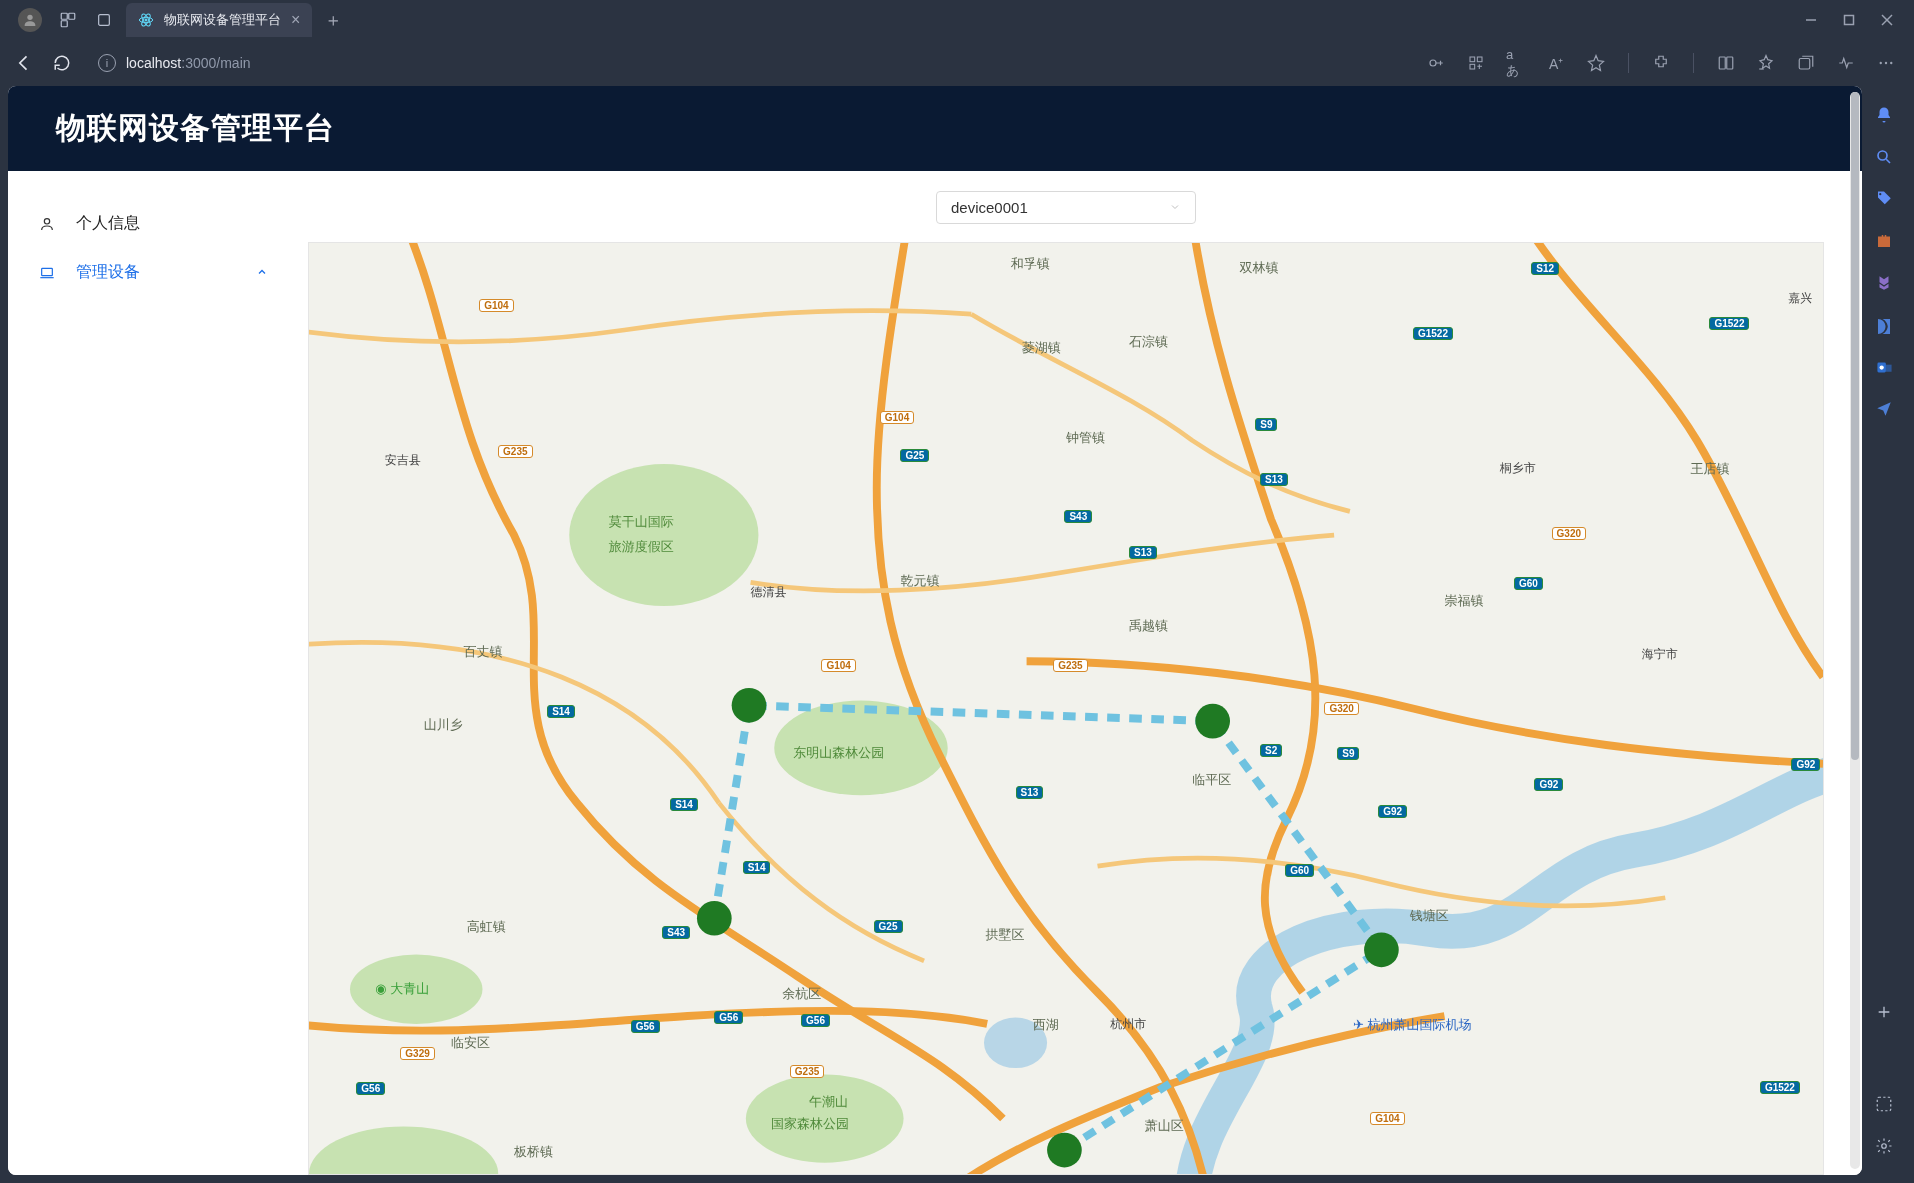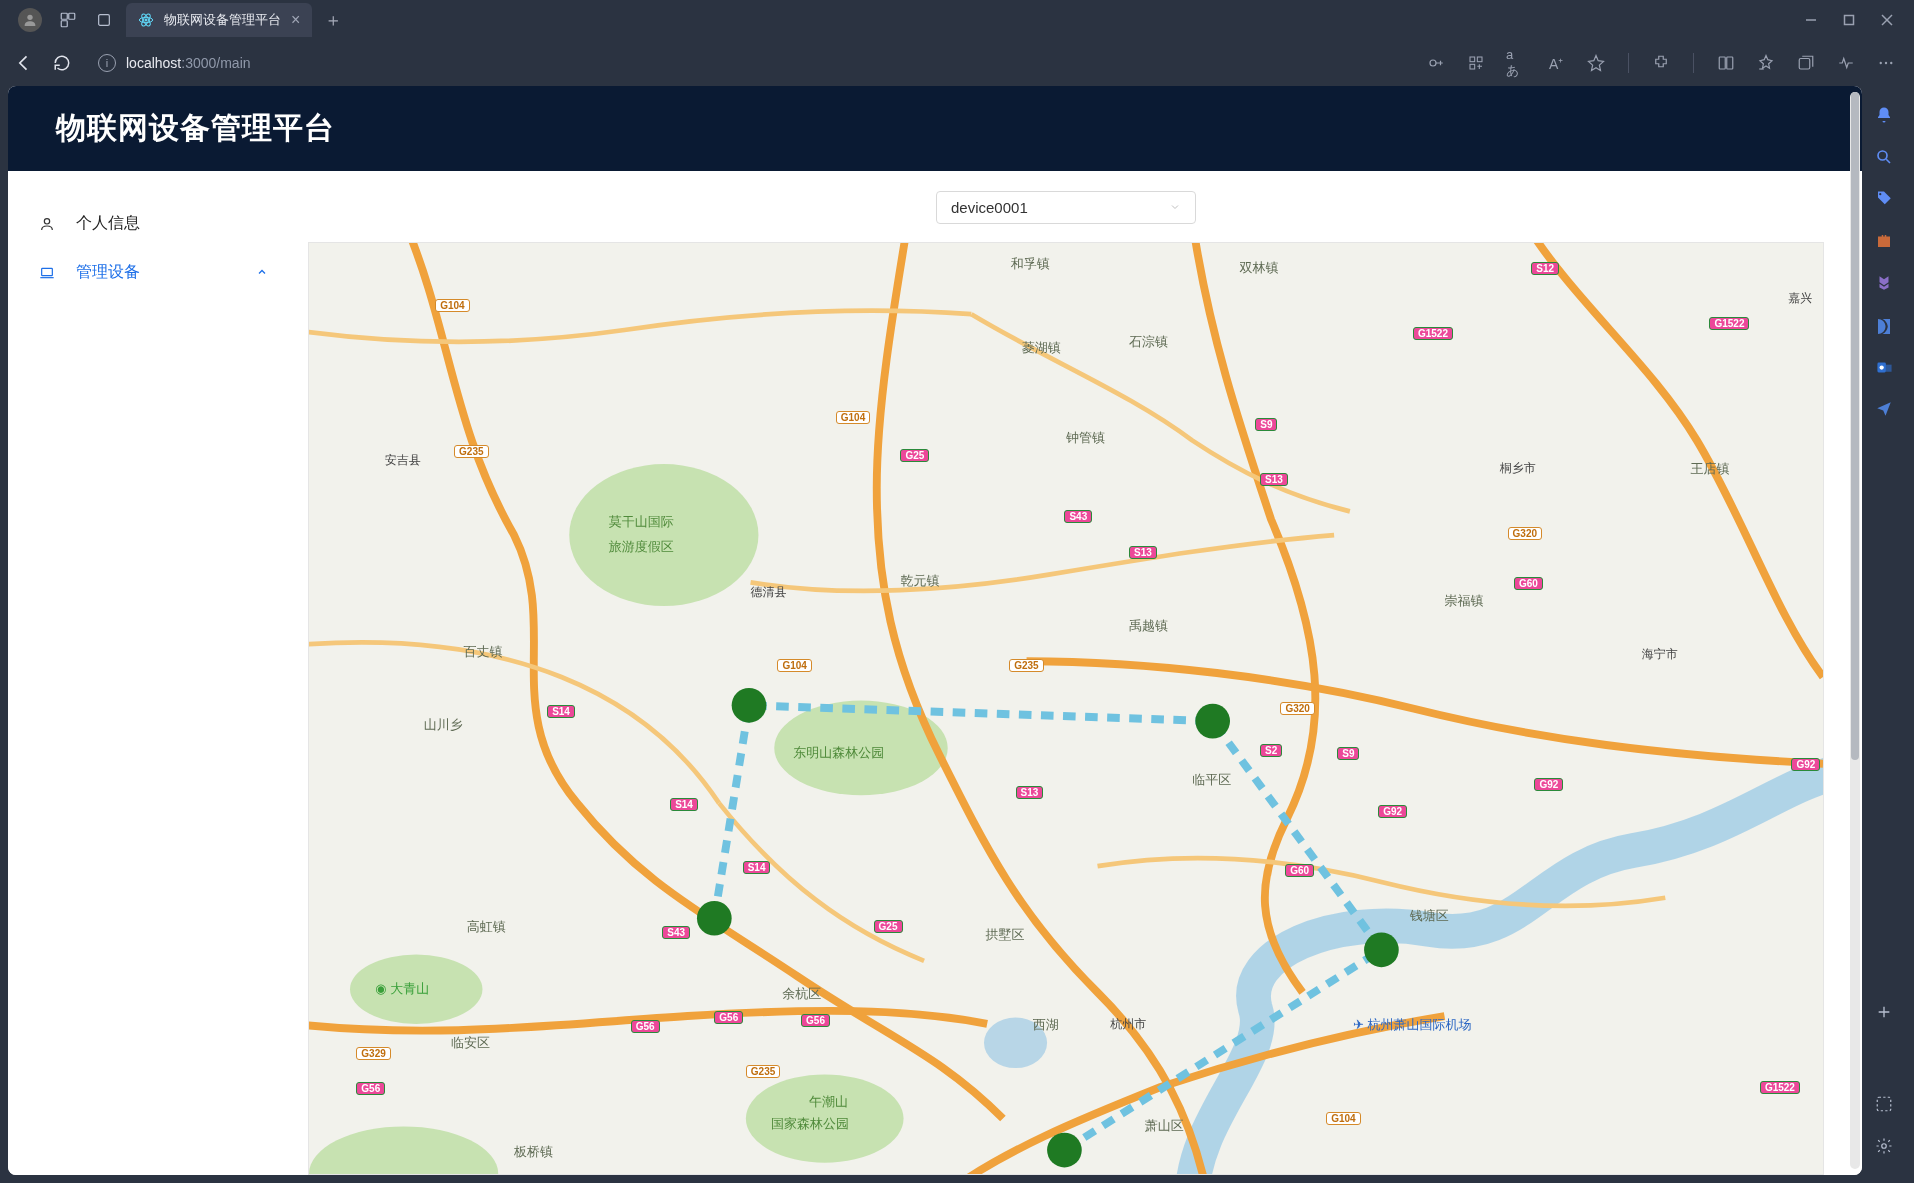--- a/index.html
+++ b/index.html
@@ -64,22 +64,22 @@
   .road-mid { stroke:#f5c77a; stroke-width:3; fill:none; }
   .river { stroke:#a9d0e7; stroke-width:22; fill:none; opacity:0.9; }
   .park { fill:#c7e2b1; }
   .track { stroke:#6fc2e0; stroke-width:5; fill:none; stroke-dasharray: 8 6; }
   .node { fill:#1f7a23; }
 
   .map-label { position:absolute; font-size:13px; color:#5e6a53; white-space:nowrap; pointer-events:none; }
   .map-label.city { color:#454545; font-size:12px; }
   .map-label.park-lbl { color:#4f8a3a; }
   .route-badge { position:absolute; background:#fff; border:1px solid #4a8; color:#3a7d38; font-size:10px; padding:0 4px; border-radius:3px; pointer-events:none; font-weight:bold;}
-  .route-badge.orange { border-color:#d58a2a; color:#bf6e0e; }
-  .route-badge.green-hw { background:#ec4899;color:#fff;border-color:#2a8a3a; }
+  .route-badge.orange { border-color:#d58a2a; color:#bf6e0e;margin-left:44px; }
+  .route-badge.green-hw { background:#0369a1;color:#fff;border-color:#2a8a3a; }
 </style>
 </head>
 <body>
 
 <div class="browser-chrome">
 
   <div class="titlebar">
     <div class="titlebar-left">
       <div class="avatar-circle">
         <svg width="16" height="16" viewBox="0 0 24 24" fill="#999">

